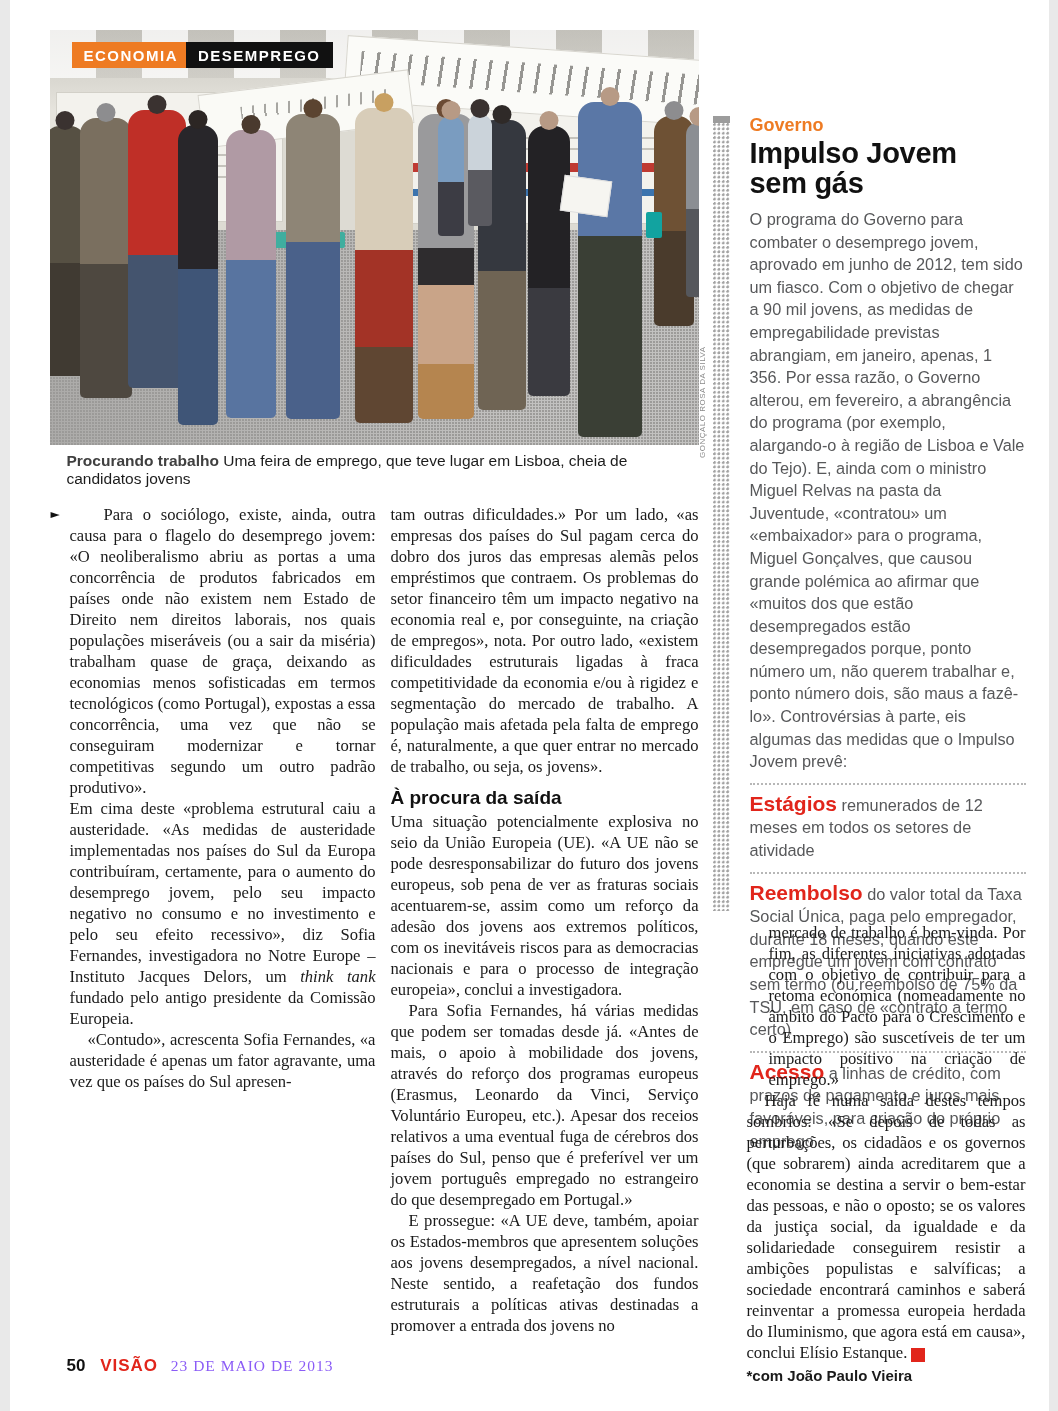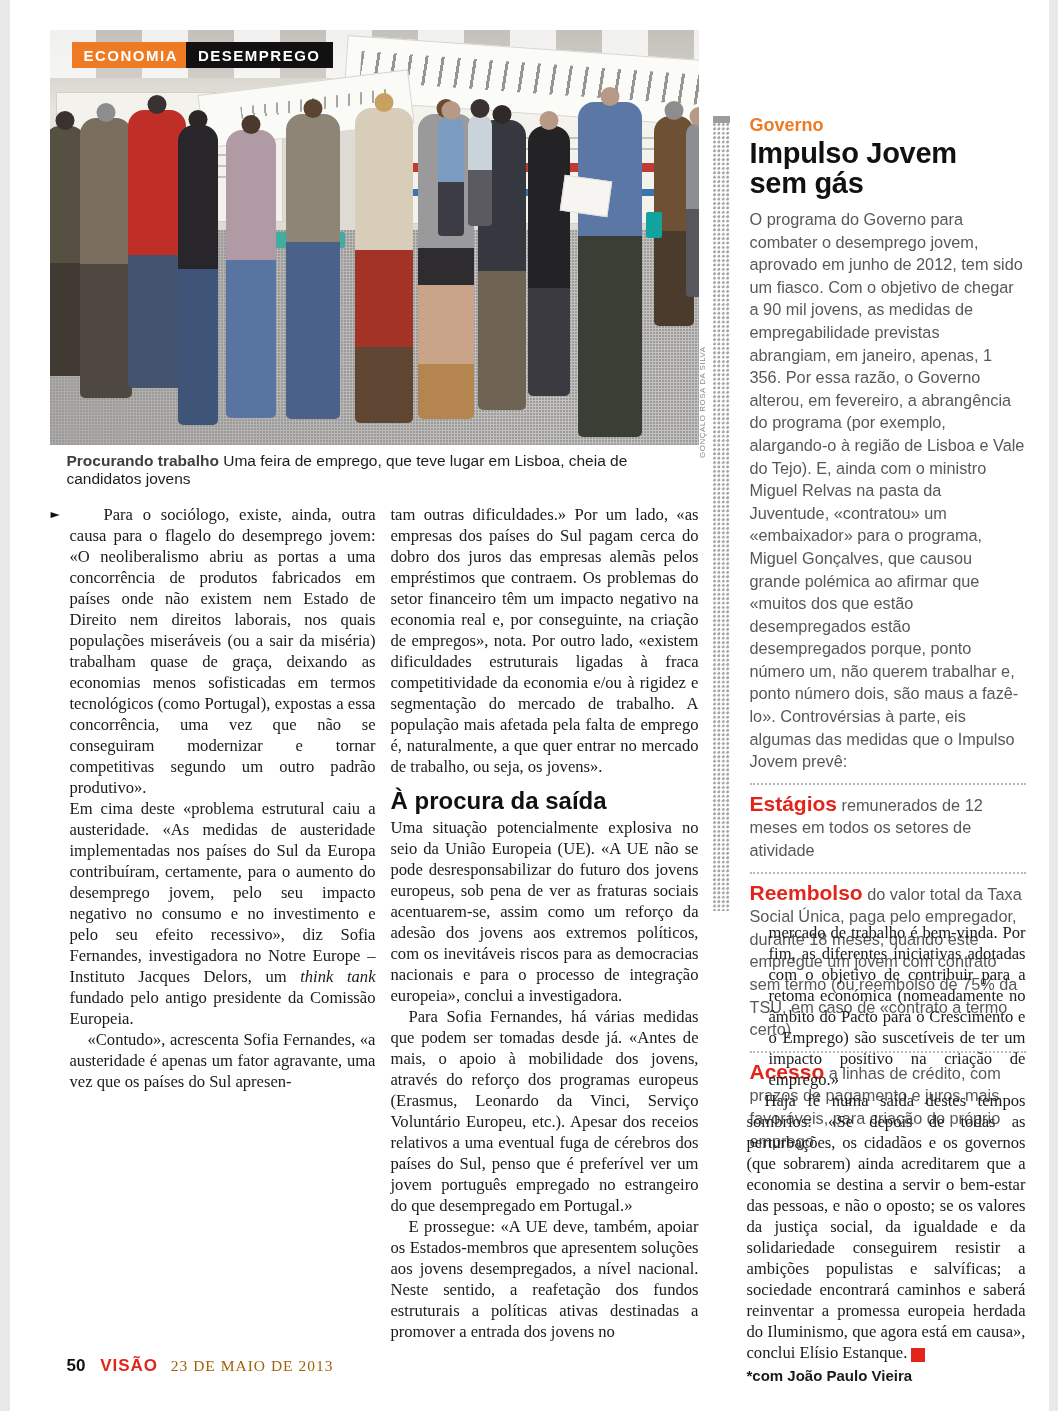--- a/index.html
+++ b/index.html
@@ -53,21 +53,21 @@
   
   .bodytext p{margin:0;text-align:justify;font-size:16.6px;line-height:21px;}
   .bodytext p + p{text-indent:18px;}
   .col-left{position:absolute;left:60px;top:504px;width:306px;}
   .col-mid{position:absolute;left:381px;top:504px;width:308px;}
   .col-right{position:absolute;left:737px;top:922px;width:279px;}
   .arrowwrap{position:relative;}
   .arrow{position:absolute;left:-19px;top:3px;font-size:12px;color:#111;font-family:"DejaVu Sans",sans-serif;}
   .p-first{text-indent:34px;}
   .ital{font-style:italic;}
-  .subhead{font-family:"Liberation Sans",sans-serif;font-weight:bold;font-size:24px;
+  .subhead{font-family:"Liberation Sans",sans-serif;font-weight:bold;font-size:19px;
            margin:10px 0 2px;color:#111;}
   .endmark{display:inline-block;width:14px;height:14px;background:#E1251B;color:#fff;
            font-family:"Liberation Sans",sans-serif;font-weight:bold;font-size:10px;
            text-align:center;line-height:14px;vertical-align:baseline;}
   .byline{font-family:"Liberation Sans",sans-serif;font-weight:bold;font-size:15px;margin-top:4px;}
 
   
   .pullquote{position:absolute;left:60px;top:1104px;width:310px;
              font-family:"Liberation Sans",sans-serif;font-weight:bold;color:#E1251B;
              font-size:31px;line-height:33px;white-space:pre-line;letter-spacing:-.3px;}
@@ -84,21 +84,21 @@
             white-space:pre-line;letter-spacing:-.3px;}
   .sb-intro{font-size:16.3px;line-height:22.6px;margin:0;}
   .sb-item{border-top:2px dotted #b7b7b7;margin-top:10px;padding-top:8px;
            font-size:16.3px;line-height:22.6px;}
   .sb-item .lead{color:#E1251B;font-weight:bold;font-size:21px;}
 
   
   .footer{position:absolute;left:57px;top:1356px;font-family:"Liberation Sans",sans-serif;font-size:17px;}
   .footer .pg{font-weight:bold;color:#111;text-align:right;}
   .footer .mag{font-weight:bold;color:#E1251B;letter-spacing:1px;margin-left:10px;}
-  .footer .date{font-family:"Liberation Serif",serif;color:#a16207;font-size:15.5px;
+  .footer .date{font-family:"Liberation Serif",serif;color:#8b5cf6;font-size:15.5px;
                 margin-left:8px;letter-spacing:1px;}
 </style>
 </head>
 <body>
 
 <div class="page">
 
   <div class="photo">
     <div class="ceiling"></div>
     <div class="lights"></div>

